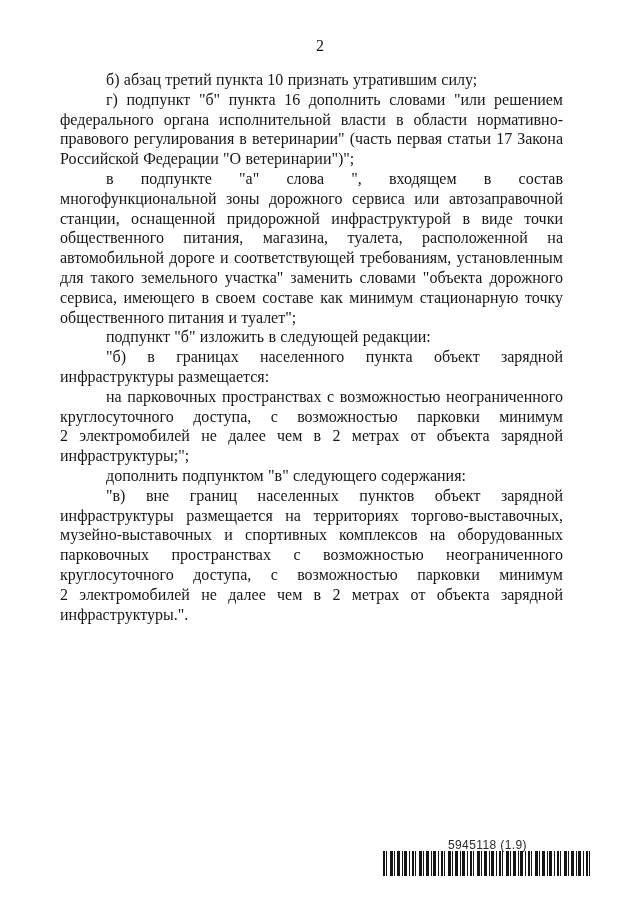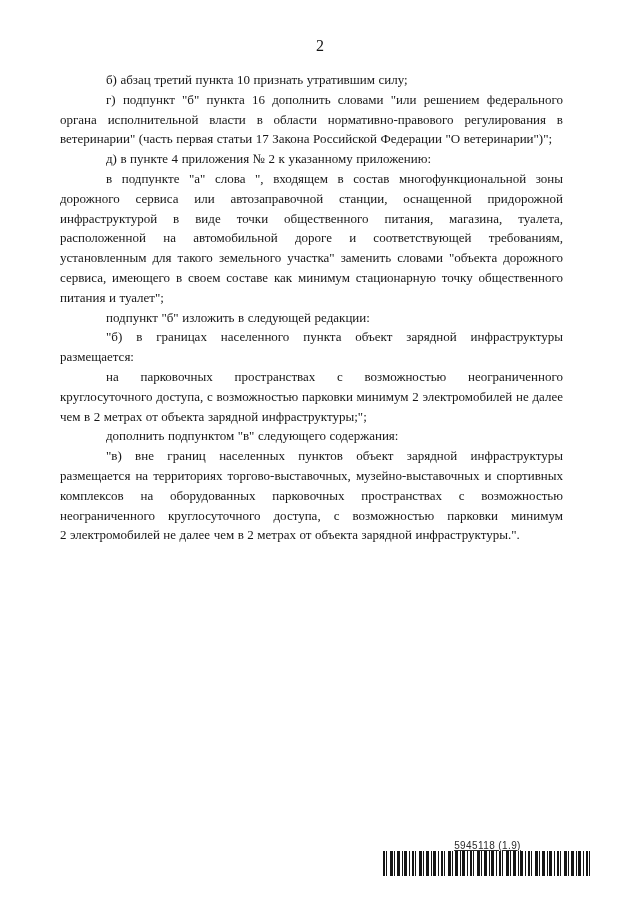--- a/index.html
+++ b/index.html
@@ -21,44 +21,43 @@
     overflow: hidden;
   }
   .page-number {
     margin-top: 36px;
     text-align: center;
     font-size: 16px;
     line-height: 20px;
   }
   .content {
     margin: 14px 77px 0 60px; 
-    font-size: 13px;
+    font-size: 16px;
     line-height: 19.8px;
     text-align: justify;
   }
   .para {
     margin: 0;
     text-indent: 46px;
     word-spacing: 0.02em;
   }
   .barcode {
     position: absolute;
     left: 383px;
     top: 841px;
     width: 209px;
     text-align: center;
   }
   .barcode-label {
     font-family: "Liberation Sans", sans-serif;
-    font-size: 10px;
+    font-size: 12px;
     line-height: 9px;
     letter-spacing: 0.4px;
     color: #2a2a2a;
     white-space: nowrap;
-    text-decoration: underline;
   }
   .barcode-bars {
     height: 25px;
     margin-top: 1px;
     background: repeating-linear-gradient(90deg,
       #151515 0px, #151515 2px, #ffffff 2px, #ffffff 3px,
       #151515 3px, #151515 4px, #ffffff 4px, #ffffff 7px,
       #151515 7px, #151515 10px, #ffffff 10px, #ffffff 11px,
       #151515 11px, #151515 12px, #ffffff 12px, #ffffff 14px,
       #151515 14px, #151515 17px, #ffffff 17px, #ffffff 19px,
@@ -70,21 +69,20 @@
 </head>
 <body>
 
 <div class="page">
 
   <div class="page-number">2</div>
 
   <div class="content">
     <p class="para">б) абзац третий пункта 10 признать утратившим силу;</p>
     <p class="para">г) подпункт "б" пункта 16 дополнить словами "или решением федерального органа исполнительной власти в области нормативно-правового регулирования в ветеринарии" (часть первая статьи 17 Закона Российской Федерации "О ветеринарии")";</p>
-    <p class="para">д) в пункте 4 приложения №&nbsp;2 к указанному приложению:</p>
     <p class="para">в подпункте "а" слова ", входящем в состав многофункциональной зоны дорожного сервиса или автозаправочной станции, оснащенной придорожной инфраструктурой в виде точки общественного питания, магазина, туалета, расположенной на автомобильной дороге и&nbsp;соответствующей требованиям, установленным для такого земельного участка" заменить словами "объекта дорожного сервиса, имеющего в&nbsp;своем составе как минимум стационарную точку общественного питания и туалет";</p>
     <p class="para">подпункт "б" изложить в следующей редакции:</p>
     <p class="para">"б)&nbsp;в границах населенного пункта объект зарядной инфраструктуры размещается:</p>
     <p class="para">на парковочных пространствах с возможностью неограниченного круглосуточного доступа, с возможностью парковки минимум 2&nbsp;электромобилей не далее чем в 2 метрах от объекта зарядной инфраструктуры;";</p>
     <p class="para">дополнить подпунктом "в" следующего содержания:</p>
     <p class="para">"в)&nbsp;вне границ населенных пунктов объект зарядной инфраструктуры размещается на территориях торгово-выставочных, музейно-выставочных и спортивных комплексов на оборудованных парковочных пространствах с возможностью неограниченного круглосуточного доступа, с возможностью парковки минимум 2&nbsp;электромобилей не далее чем в 2 метрах от объекта зарядной инфраструктуры.".</p>
   </div>
 
   <div class="barcode">
     <div class="barcode-label">5945118 (1.9)</div>

